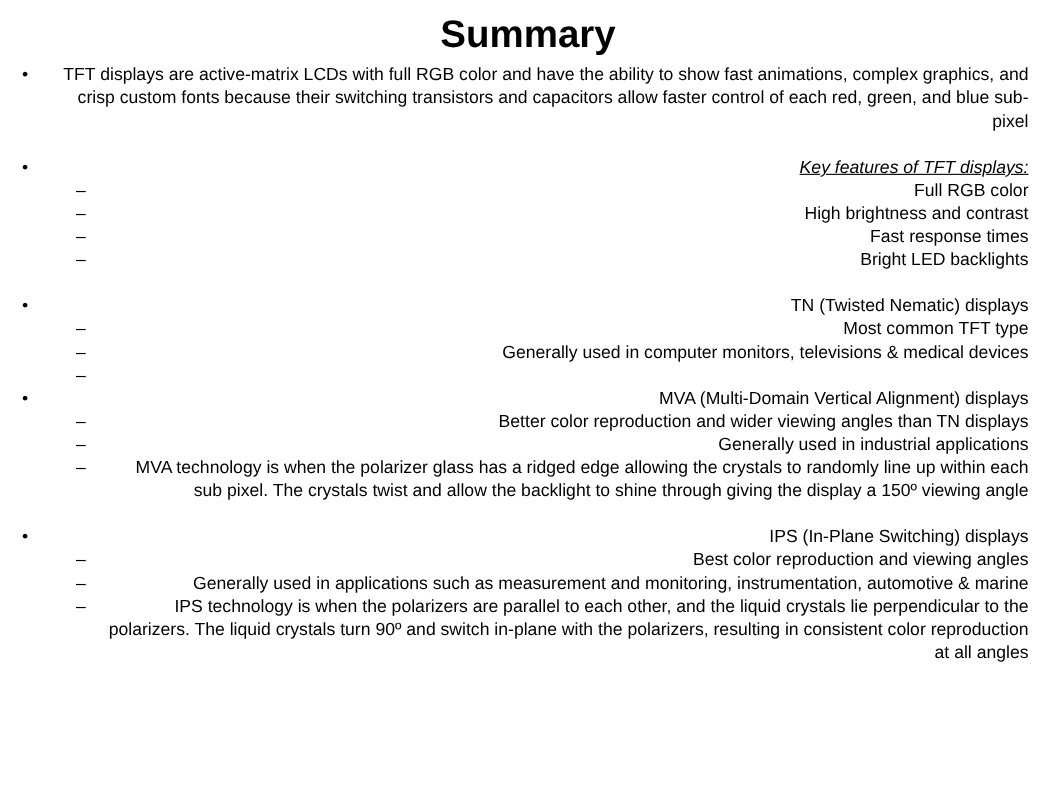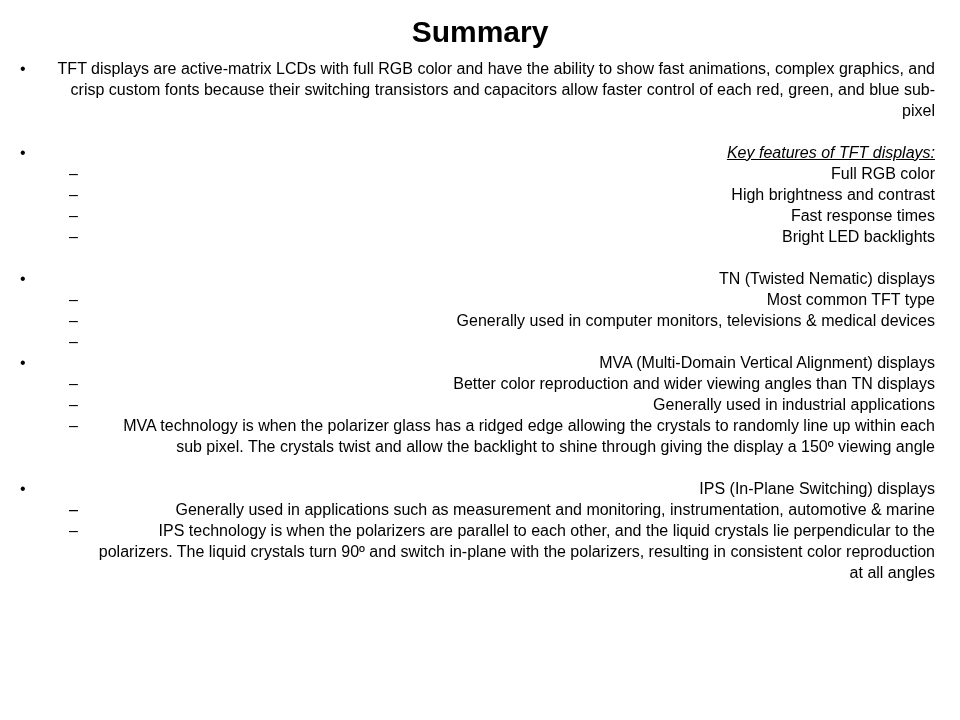--- a/index.html
+++ b/index.html
@@ -23,21 +23,21 @@
     height: 720px;
     box-sizing: border-box;
   }
 
   .slide-title {
     position: absolute;
     left: 0;
     top: 14px;
     width: 960px;
     text-align: center;
-    font-size: 30px;
+    font-size: 35px;
     font-weight: bold;
     line-height: 36px;
     letter-spacing: 0px;
     color: #000000;
   }
 
   .body-block {
     position: absolute;
     left: 0;
     top: 58px;
@@ -177,20 +177,21 @@
       </div>
     </div>
 
     <div class="group">
       <div class="l1">
         <span class="marker">•</span>
         <span class="text">IPS (In-Plane Switching) displays</span>
       </div>
       <div class="l2">
         <span class="marker">–</span>
+        <span class="text">Best color reproduction and viewing angles</span>
       </div>
       <div class="l2">
         <span class="marker">–</span>
         <span class="text">Generally used in applications such as measurement and monitoring, instrumentation, automotive &amp; marine</span>
       </div>
       <div class="l2">
         <span class="marker">–</span>
         <span class="text">IPS technology is when the polarizers are parallel to each other, and the liquid crystals lie perpendicular to the polarizers. The liquid crystals turn 90º and switch in-plane with the polarizers, resulting in consistent color reproduction at all angles</span>
       </div>
     </div>

